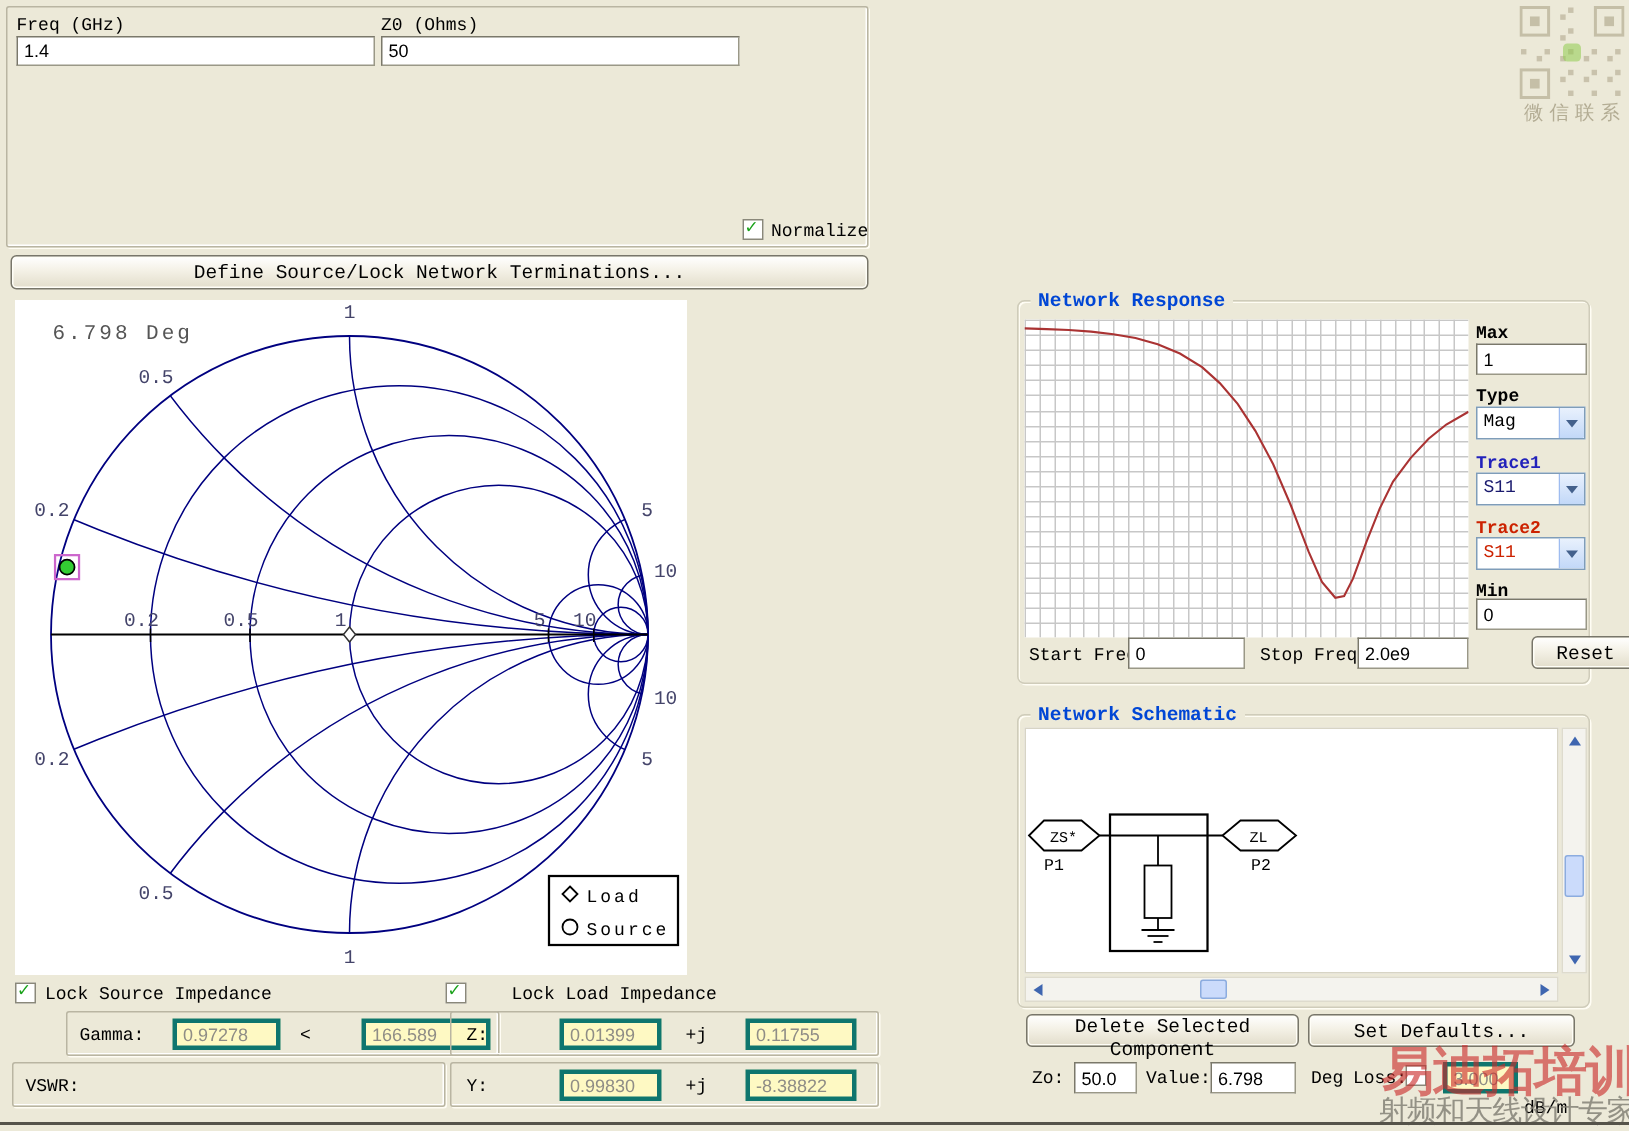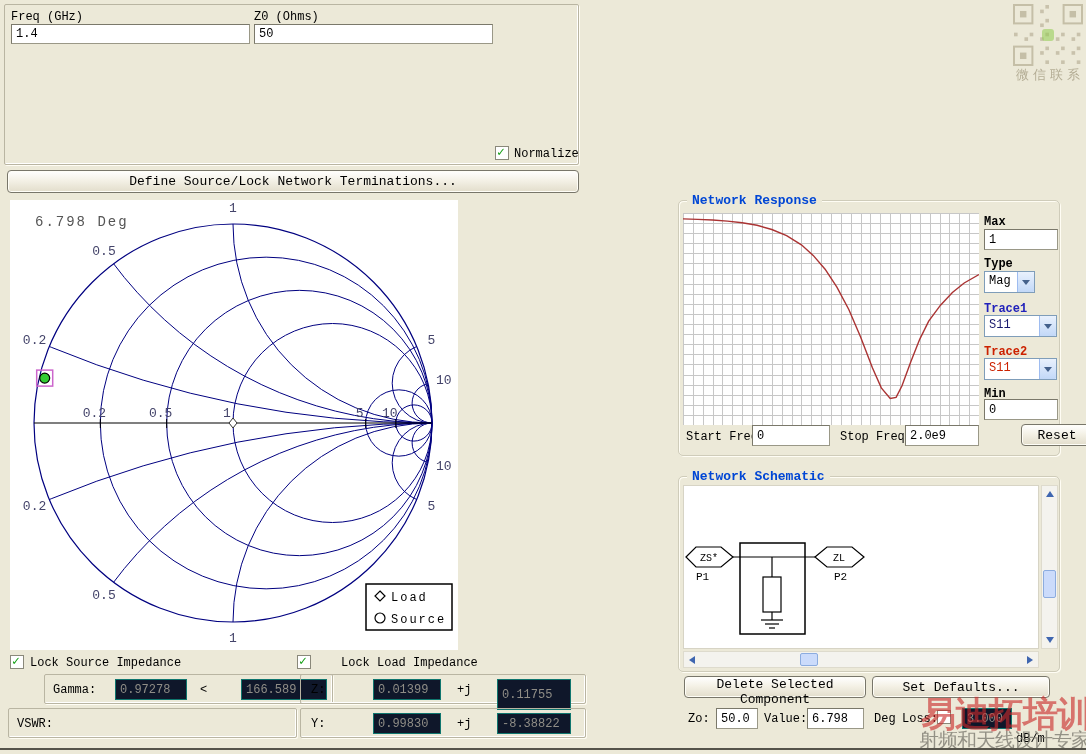--- a/index.html
+++ b/index.html
@@ -8,24 +8,24 @@
   #app { position:absolute; inset:0; }
 
   .lbl { position:absolute; font-size:12px; color:#000; white-space:nowrap; }
   .panel { position:absolute; border:1px solid #b9b5a2; border-radius:2px;
            box-shadow: inset -1px -1px 0 #ffffff, 1px 1px 0 #fffdf4; }
   .group { position:absolute; border:1px solid #cfccba; border-radius:5px;
            box-shadow: inset 1px 1px 0 #fffdf4, 1px 1px 0 #fffdf4; }
   .group-title { position:absolute; top:-8px; left:8px; background:#ece9d8; padding:0 5px;
                  font-size:13px; font-weight:bold; color:#0046d5; white-space:nowrap; }
 
-  .txt { position:absolute; font-family:Liberation Mono, monospace; font-size:12px; color:#000; background:#fff;
+  .txt { position:absolute; font-family:Liberation Sans, sans-serif; font-size:12px; color:#000; background:#fff;
          border:1px solid #9a9887; border-top-color:#7a786a; border-left-color:#7a786a;
          padding:1px 4px; }
-  .txt.disabled { background:#0f172a; color:#8f8d86; border:1px solid #0f766e; }
+  .txt.disabled { background:#fef9c3; color:#8f8d86; border:3px solid #0f766e; }
 
   .btn { position:absolute; font-family:inherit; font-size:13px; color:#000; text-align:center;
          background:linear-gradient(#ffffff,#f4f1e6 45%,#e2ddcb);
          border:1px solid #78766a; border-radius:4px;
          box-shadow: inset 0 0 0 1px #fffef7; cursor:default; }
 
   .cb { position:absolute; width:14px; height:14px; background:#fff;
         border:1px solid #8a887a; }
   .cb.checked::after { content:"✓"; position:absolute; top:-3px; left:1px;
         color:#18a118; font-size:13px; font-weight:bold; }
@@ -141,21 +141,21 @@
     <input class="txt disabled" style="left: 196px; top: 4px; width: 86px; height: 21px;" disabled="" value="166.589">
   </div>
   <div class="panel" style="left:8px; top:708px; width:289px; height:30px;">
     <span class="lbl" style="left:8px; top:8px;">VSWR:</span>
   </div>
 
   <div class="panel" style="left:300px; top:674px; width:286px; height:30px;">
     <span class="lbl" style="left:10px; top:8px;">Z:</span>
     <input class="txt disabled" style="left: 72px; top: 4px; width: 68px; height: 21px;" disabled="" value="0.01399">
     <span class="lbl" style="left:156px; top:8px;">+j</span>
-    <input class="txt disabled" style="left: 196px; top: 4px; width: 74px; height: 31px;" disabled="" value="0.11755">
+    <input class="txt disabled" style="left: 196px; top: 4px; width: 74px; height: 21px;" disabled="" value="0.11755">
   </div>
   <div class="panel" style="left:300px; top:708px; width:286px; height:30px;">
     <span class="lbl" style="left:10px; top:8px;">Y:</span>
     <input class="txt disabled" style="left: 72px; top: 4px; width: 68px; height: 21px;" disabled="" value="0.99830">
     <span class="lbl" style="left:156px; top:8px;">+j</span>
     <input class="txt disabled" style="left: 196px; top: 4px; width: 74px; height: 21px;" disabled="" value="-8.38822">
   </div>
 
   <div class="group" style="left:678px; top:200px; width:382px; height:256px;">
     <span class="group-title">Network Response</span>
@@ -216,21 +216,21 @@
           <line x1="0" y1="202.5" x2="296" y2="202.5" stroke="#c7c7c7" stroke-width="1"></line>
           <line x1="0" y1="212.5" x2="296" y2="212.5" stroke="#c7c7c7" stroke-width="1"></line>
           <polyline points="0.0,5.9 14.8,6.4 29.6,7.0 44.4,8.1 59.2,9.8 74.0,12.3 88.8,16.5 103.6,22.7 118.4,31.8 130.2,42.4 142.1,56.2 153.9,74.2 165.8,96.5 177.6,124.0 189.4,154.8 198.3,174.9 207.2,185.5 213.1,184.4 219.0,172.8 227.9,148.4 236.8,126.1 245.7,108.1 257.5,92.2 269.4,79.5 281.2,70.0 296.0,61.5" fill="none" stroke="#aa3333" stroke-width="1.4"></polyline>
         </svg>
     </div>
 
     <span class="lbl" style="left:305px; top:14px; font-weight:bold;">Max</span>
     <input class="txt" style="left: 305px; top: 28px; width: 74px; height: 21px;" value="1">
 
     <span class="lbl" style="left:305px; top:56px; font-weight:bold;">Type</span>
-    <div class="combo" style="left:305px; top:70px; width:51px; height:22px;justify-content:space-between;">
+    <div class="combo" style="left:305px; top:70px; width:73px; height:22px;justify-content:space-between;">
       <span class="val">Mag</span>
       <span class="arrow-btn"></span>
     </div>
 
     <span class="lbl" style="left:305px; top:101px; font-weight:bold; color:#2222bb;">Trace1</span>
     <div class="combo" style="left:305px; top:114px; width:73px; height:22px;">
       <span class="val" style="color:#1a1a6e;">S11</span>
       <span class="arrow-btn"></span>
     </div>
 

